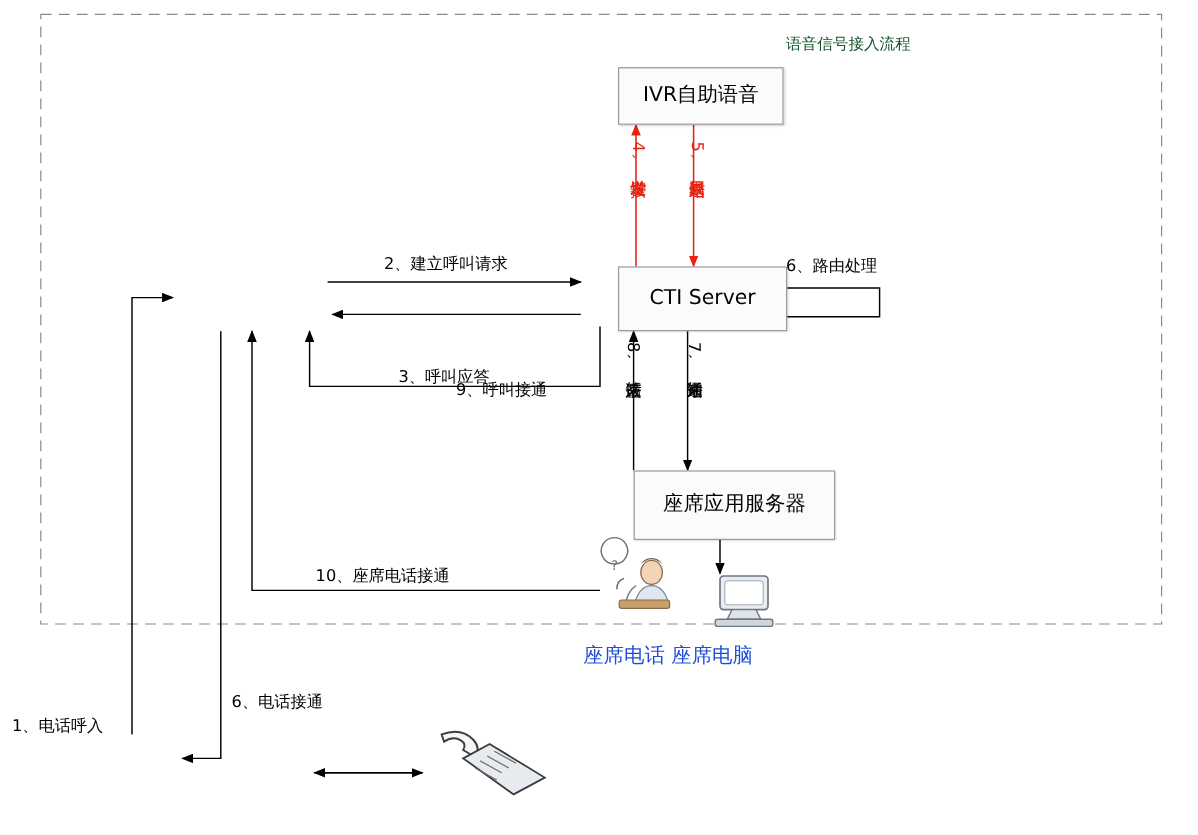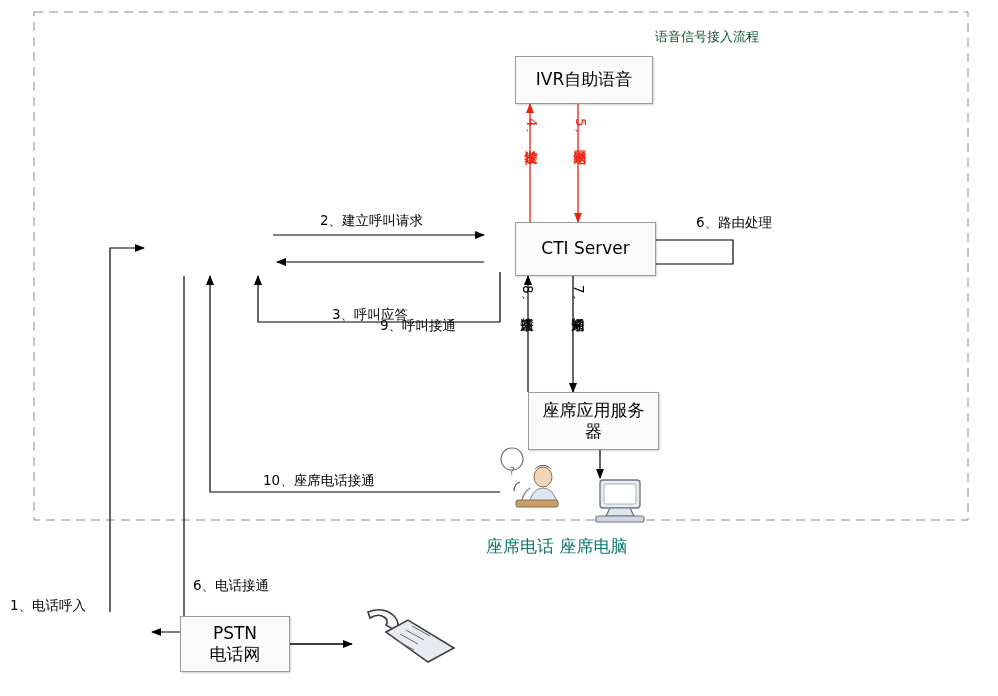--- a/index.html
+++ b/index.html
@@ -57,21 +57,21 @@
   }
   .title {
     position: absolute;
     font-size: 13px;
     color: #14532d;
     white-space: nowrap;
   }
   .caption {
     position: absolute;
     font-size: 17px;
-    color: #0f766e;
+    color: #1d4ed8;
     white-space: nowrap;
   }
 </style>
 </head>
 <body>
 
 <div id="canvas">
 
   <svg id="svg-layer" viewBox="0 0 998 696" xmlns="http://www.w3.org/2000/svg">
     <defs>
@@ -146,40 +146,36 @@
 
   <div class="node" style="left:487px; top:56px; width:138px; height:48px;">
     <span>IVR自助语音</span>
   </div>
 
 
   <div class="node" style="left:487px; top:222px; width:141px; height:54px;">
     <span>CTI Server</span>
   </div>
 
-  <div class="node" style="left:500px; top:392px; width:131px; height:58px; padding:0 8px;">
+  <div class="node" style="left:500px; top:392px; width:168px; height:58px; padding:0 8px;">
     <span>座席应用服务器</span>
   </div>
 
-  <div class="node" style="left:152px; top:616px; width:110px; height:56px; flex-direction:column;">
-    <span>PSTN</span>
-    <span>电话网</span>
-  </div>
 
   <div class="label" style="left:320px; top:213px;">2、建立呼叫请求</div>
 
   <div class="label" style="left:332px; top:267px;margin-top:40px;">3、呼叫应答</div>
 
   <div class="label red vert" style="left:523px; top:118px;">4、</div>
   <div class="label red vert" style="left:523px; top:140px;">发送按键</div>
 
   <div class="label red vert" style="left:572px; top:118px;">5、</div>
   <div class="label red vert" style="left:572px; top:140px;">返回结果</div>
 
-  <div class="label" style="left:655px; top:215px;margin-left:41px;">6、路由处理</div>
+  <div class="label" style="left:655px; top:215px;">6、路由处理</div>
 
   <div class="label vert" style="left:570px; top:285px;">7、</div>
   <div class="label vert" style="left:570px; top:307px;">来话通知</div>
 
   <div class="label vert" style="left:519px; top:285px;">8、</div>
   <div class="label vert" style="left:519px; top:307px;">来话应答</div>
 
   <div class="label" style="left:380px; top:318px;">9、呼叫接通</div>
 
   <div class="label" style="left:263px; top:473px;">10、座席电话接通</div>

